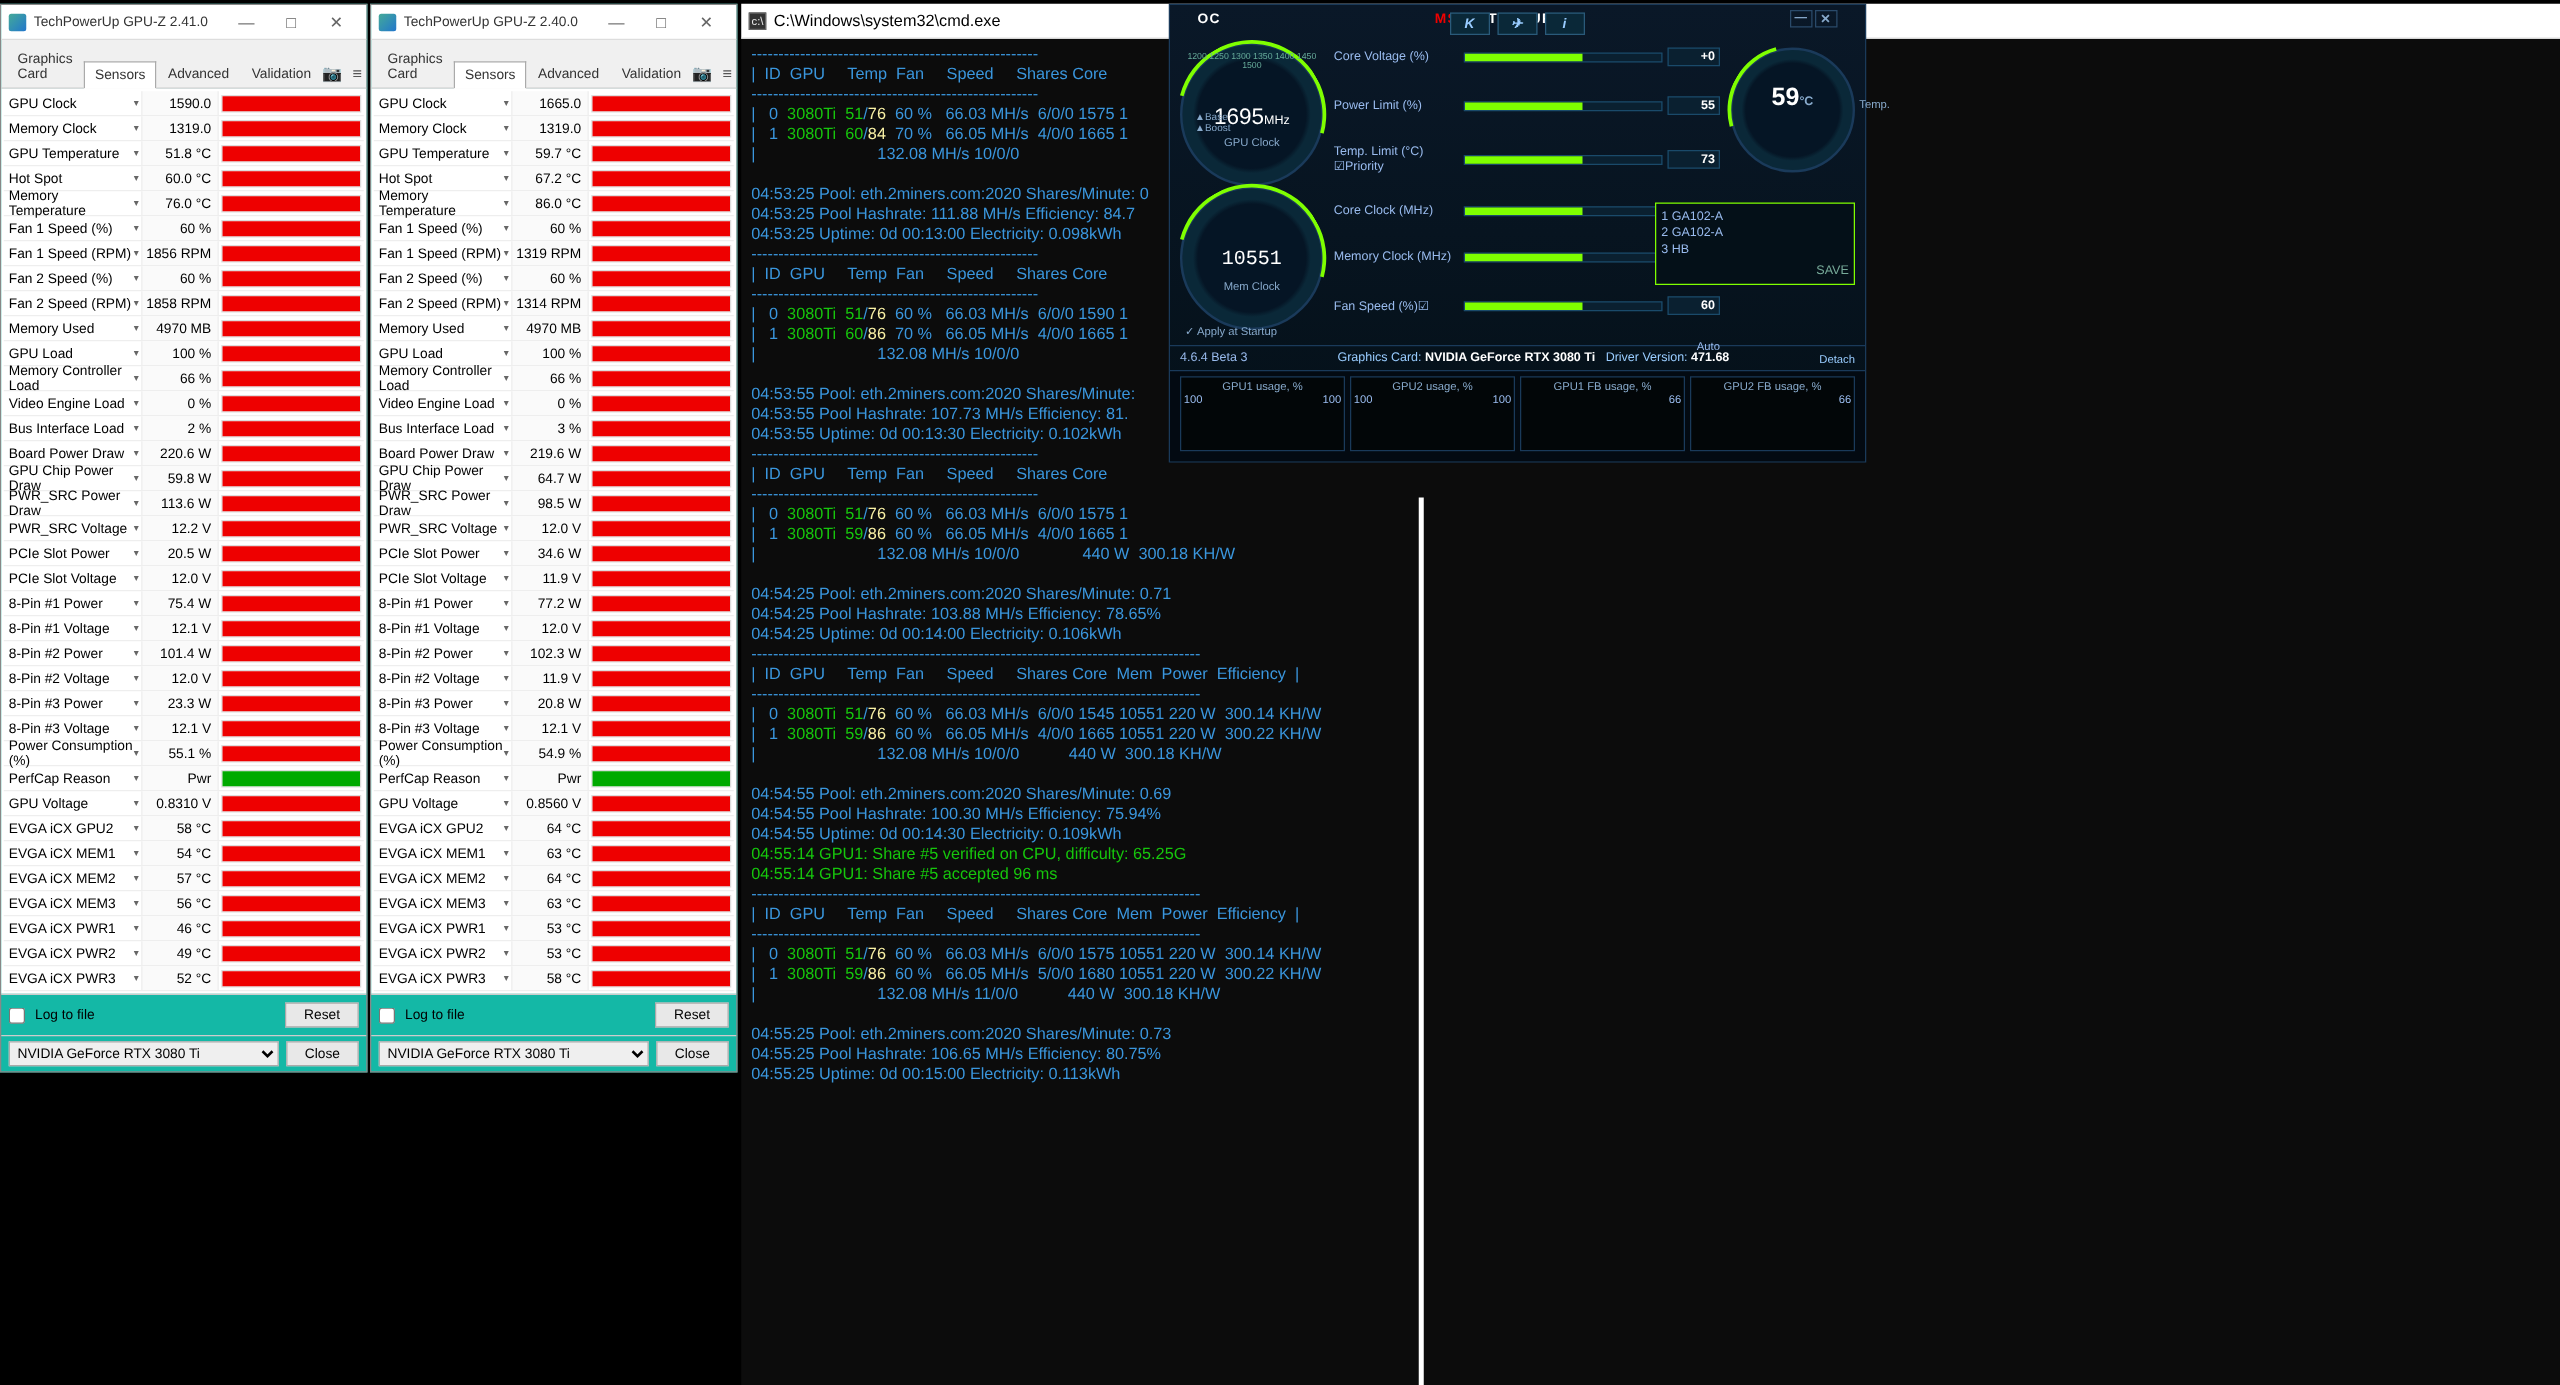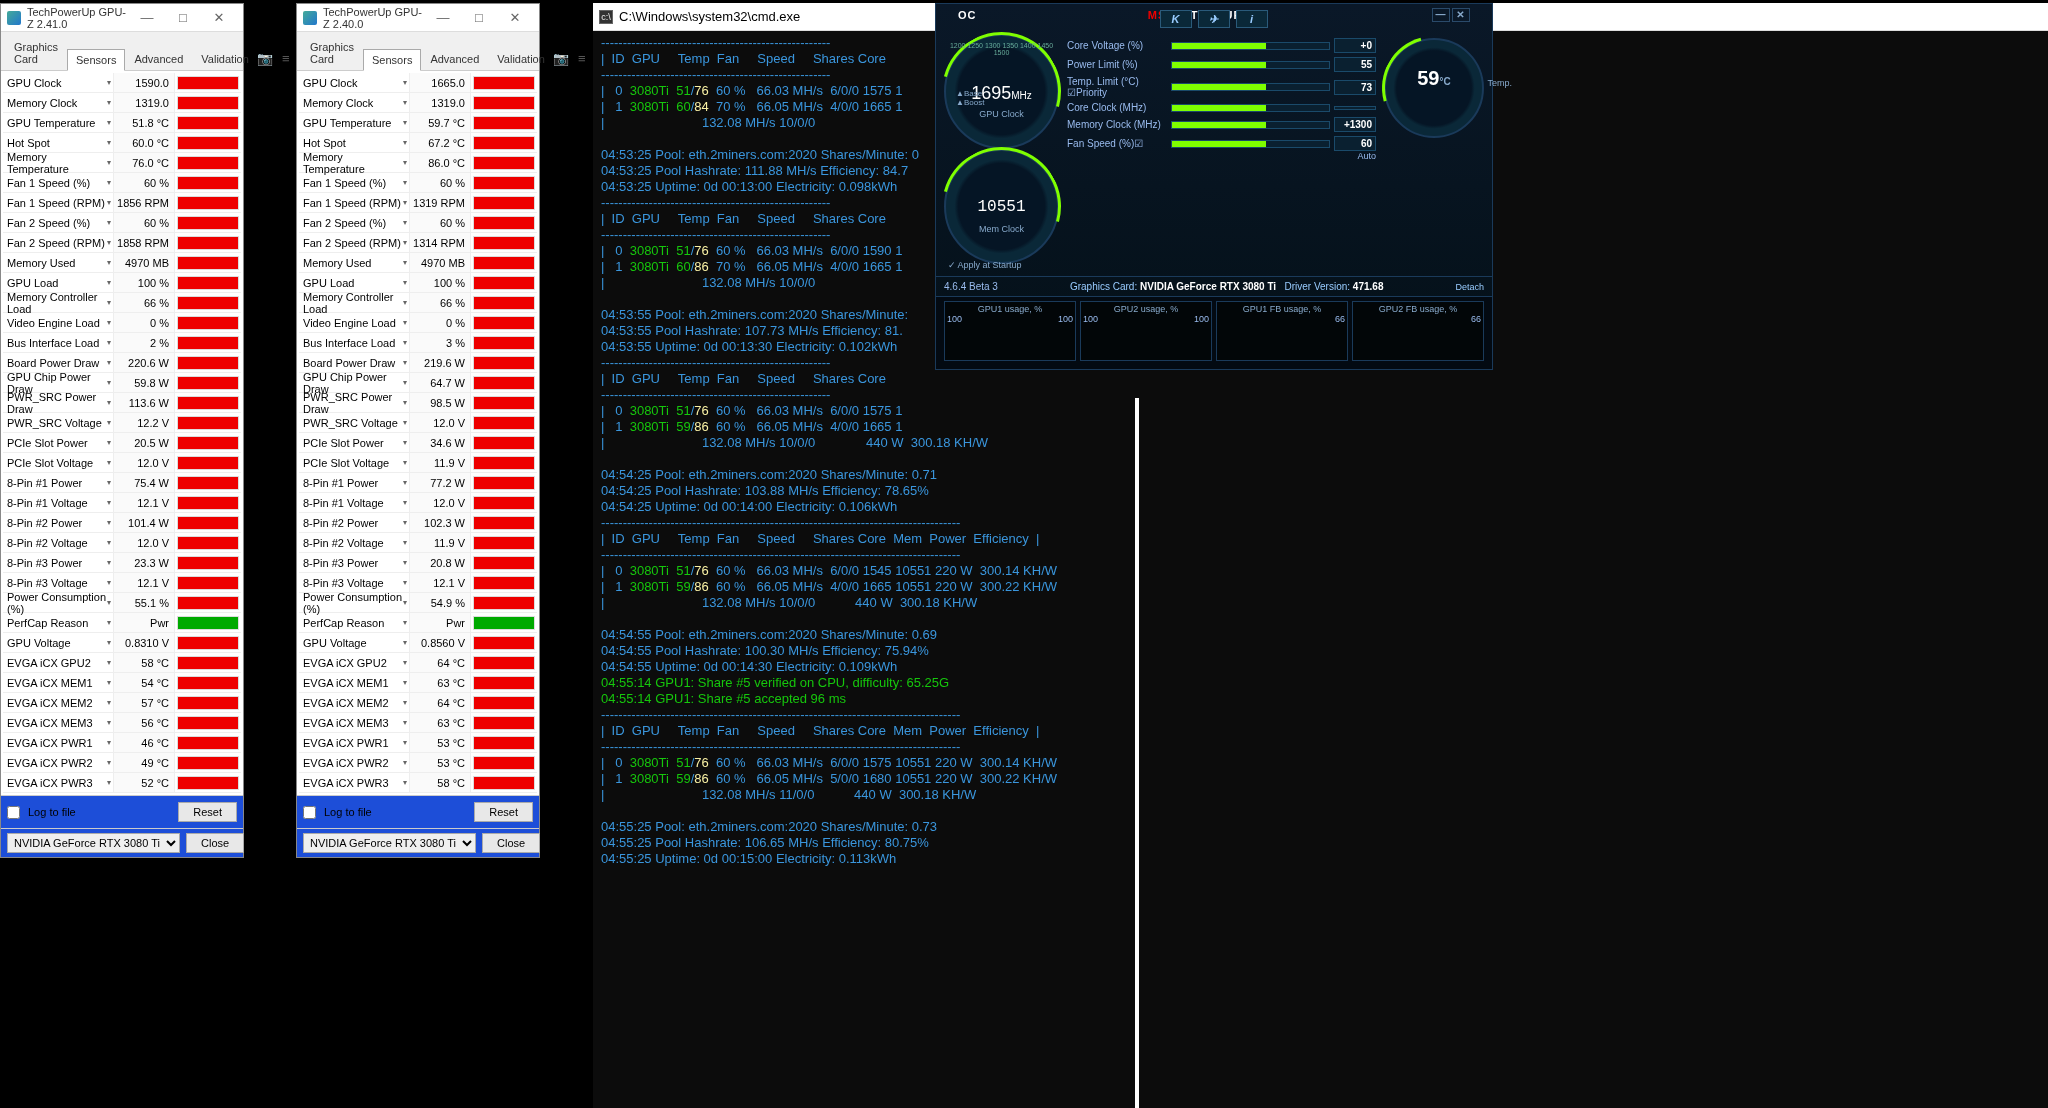--- a/index.html
+++ b/index.html
@@ -1,17 +1,17 @@
 <!DOCTYPE html>
 <html><head>
 <meta charset="utf-8">
 <style>
 *{box-sizing:border-box;margin:0;padding:0;font-family:'Segoe UI',Tahoma,sans-serif}
 body{background:#000;width:2048px;height:1108px;overflow:hidden;position:relative}
-.gpuz{position:absolute;width:244px;background:#1d4ed8;border:1px solid #888;font-size:11px}
+.gpuz{position:absolute;width:294px;background:#14b8a6;border:1px solid #888;font-size:11px}
 .gpuz.w1{left:0;top:3px}
 .gpuz.w2{left:296px;top:3px}
 .titlebar{height:28px;background:#fff;display:flex;align-items:center;padding:0 6px;border-bottom:1px solid #ddd}
 .tbicon{width:14px;height:14px;background:linear-gradient(135deg,#4a9,#27c);border-radius:2px;margin-right:6px;flex:none}
 .tbtitle{flex:1;font-size:11px;color:#333}
 .winbtn{width:36px;height:24px;text-align:center;line-height:24px;color:#666;font-size:13px}
 .tabs{display:flex;background:#f0f0f0;border-bottom:1px solid #ccc;padding:4px 4px 0 4px;align-items:flex-end}
 .tab{padding:4px 8px;font-size:11px;color:#333;border:1px solid transparent;cursor:pointer}
 .tab.active{background:#fff;border:1px solid #aaa;border-bottom:1px solid #fff;margin-bottom:-1px}
 .tabicons{margin-left:auto;display:flex;gap:8px;padding:0 6px 4px 0}
@@ -41,21 +41,21 @@
 .abtitle .logo{flex:1;text-align:center;color:#fff}
 .abtitle .logo b{color:#e00}
 .abwinbtns{display:flex;gap:2px}
 .abwinbtns span{width:18px;height:14px;text-align:center;font-size:10px;border:1px solid #2a4a6a;color:#8ac}
 .abbody{display:flex;padding:8px;gap:8px;position:relative;height:250px}
 .gauge{width:115px;height:115px;border-radius:50%;border:2px solid #1a3a5a;position:relative;background:radial-gradient(circle,#051525 55%,#0a2838 60%)}
 .gauge::before{content:"";position:absolute;inset:-4px;border-radius:50%;border:3px solid transparent;border-top-color:#7fff00;border-right-color:#7fff00;transform:rotate(-30deg)}
 .gauge .glabel{position:absolute;bottom:28px;left:0;right:0;text-align:center;font-size:9px;color:#8ac}
 .gauge .gval{position:absolute;top:42%;left:0;right:0;text-align:center;font-size:18px;font-weight:normal;color:#fff;font-family:'Courier New'}
 .gcol{display:flex;flex-direction:column;gap:8px}
-.sliders{flex:1;font-size:10px;display:flex;flex-direction:column;gap:4px;padding-top:4px}
+.sliders{flex:1;font-size:10px;display:flex;flex-direction:column;gap:24px;padding-top:4px}
 .slrow{display:flex;align-items:center;gap:4px}
 .slrow .sllbl{width:100px;color:#9be}
 .slrow .sltrack{flex:1;height:8px;background:#0a2030;border:1px solid #1a4a6a;position:relative}
 .slrow .sltrack::before{content:"";position:absolute;left:0;top:0;bottom:0;width:60%;background:#7fff00}
 .slrow .slval{width:42px;text-align:right;color:#fff;font-weight:bold;background:#0a2030;padding:1px 3px;border:1px solid #1a4a6a}
 .gauge2{width:100px;height:100px;border-radius:50%;border:2px solid #1a3a5a;position:relative;background:radial-gradient(circle,#051525 55%,#0a2838 60%)}
 .gauge2::before{content:"";position:absolute;inset:-4px;border-radius:50%;border:3px solid transparent;border-top-color:#7fff00;transform:rotate(-60deg)}
 .gauge2 .g2val{position:absolute;top:28%;left:0;right:0;text-align:center;font-size:20px;font-weight:bold;color:#fff;font-family:'Courier New'}
 .gauge2 .g2unit{font-size:10px;color:#8ac}
 .abfoot{padding:4px 8px;font-size:10px;display:flex;align-items:center;gap:12px;border-top:1px solid #1a3a5a}
@@ -618,20 +618,26 @@
           <div class="slval">60</div>
         </div>
         <div style="text-align: right; font-size: 9px; color: rgb(153, 187, 238); margin-top: -4px;">Auto</div>
       </div>
     <div class="gcol">
       <div class="gauge2" style="margin-top:4px">
         <div class="g2val"><span>59</span><span class="g2unit">°C</span></div>
         <div style="position:absolute;right:-30px;top:40%;font-size:9px;color:#8ac">Temp.</div>
       </div>
     </div>
+    <div class="gpulist">
+      <div>1   GA102-A</div>
+      <div>2   GA102-A</div>
+      <div>3   HB</div>
+      <div style="text-align:right;color:#7a9;margin-top:4px">SAVE</div>
+    </div>
     <div style="position:absolute;left:12px;bottom:6px;font-size:9px;color:#8ac">✓ Apply at Startup</div>
   </div>
   <div class="abfoot">
     <span class="ver">4.6.4 Beta 3</span>
     <span class="gcinfo">
       <span>Graphics Card:</span> <b style="color:#fff">NVIDIA GeForce RTX 3080 Ti</b>
       &nbsp;&nbsp;<span>Driver Version:</span> <b style="color:#fff">471.68</b>
     </span>
     <span style="font-size:9px">Detach</span>
   </div>

